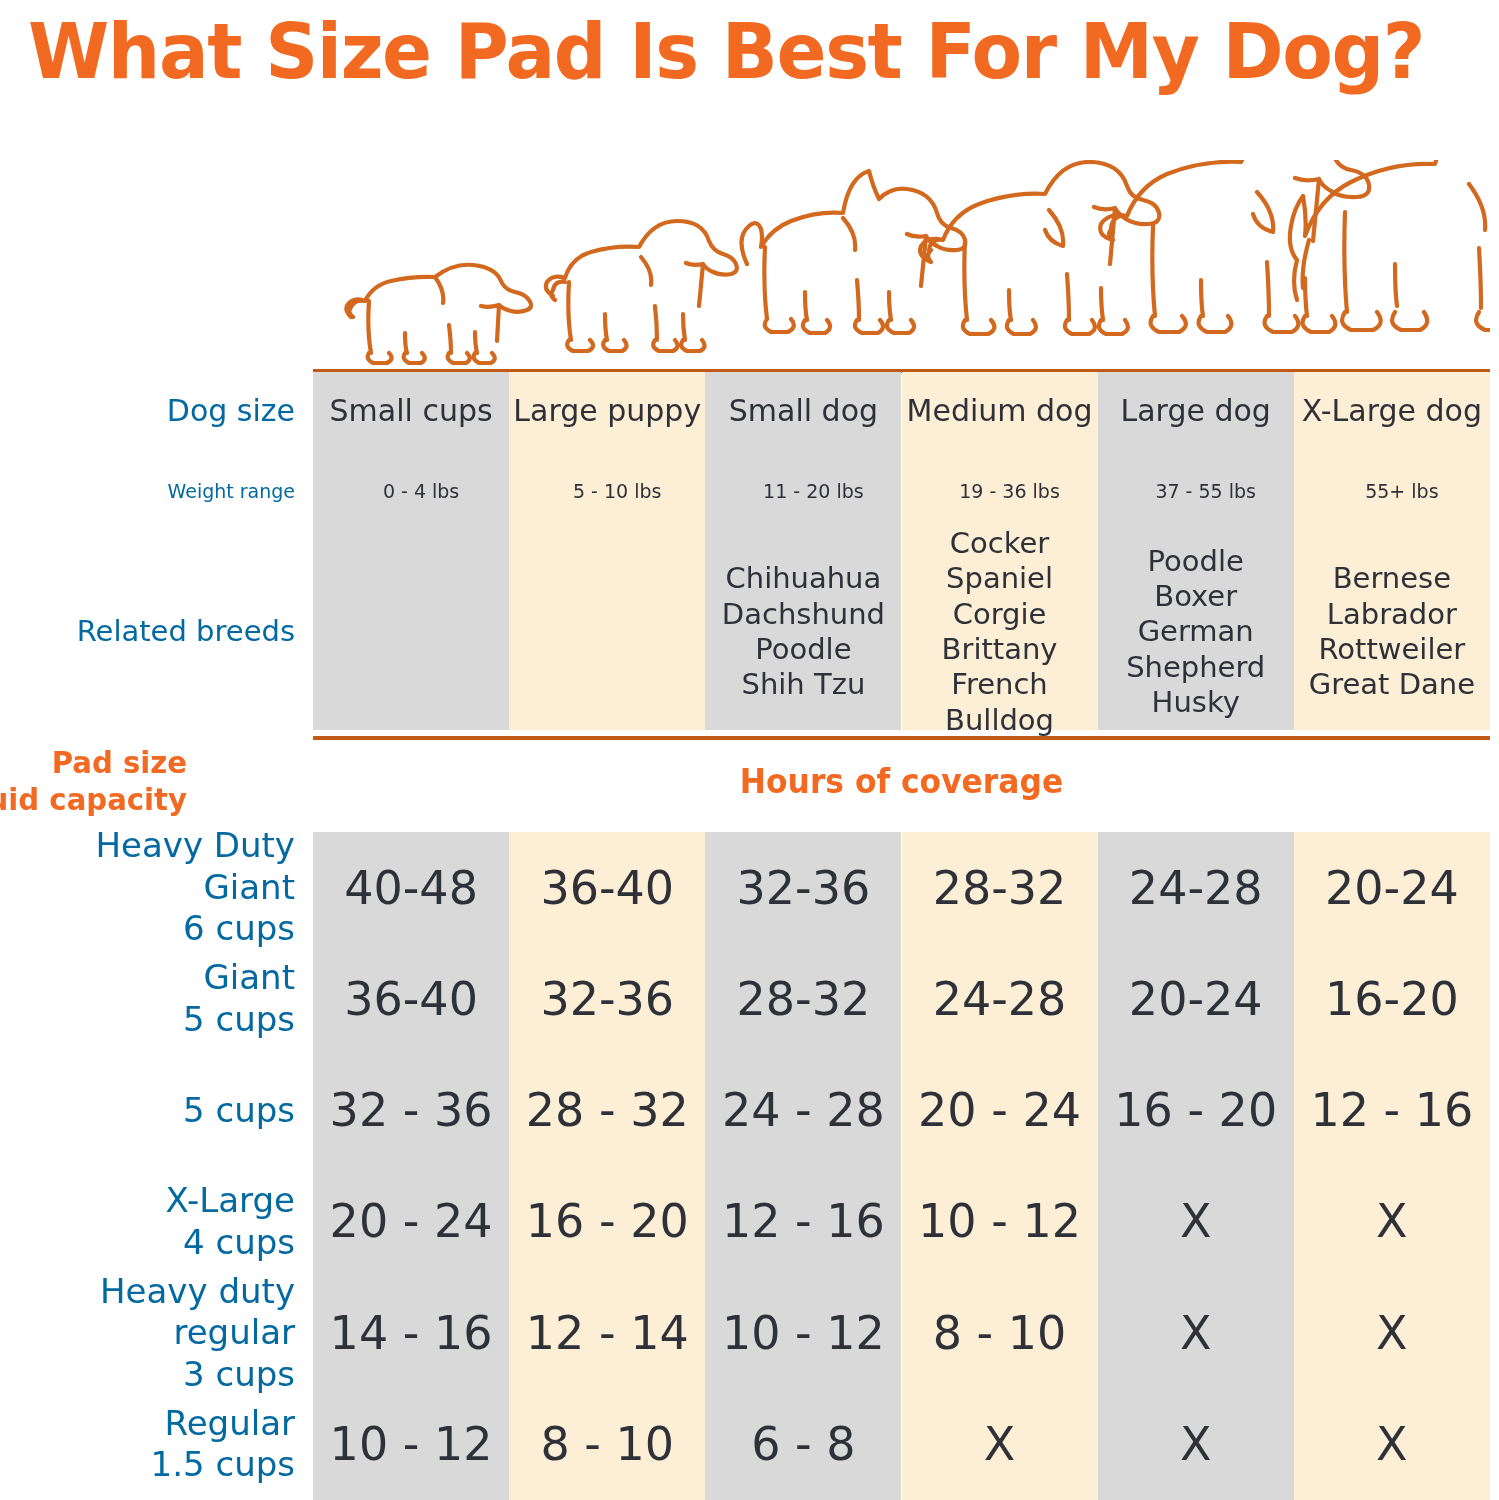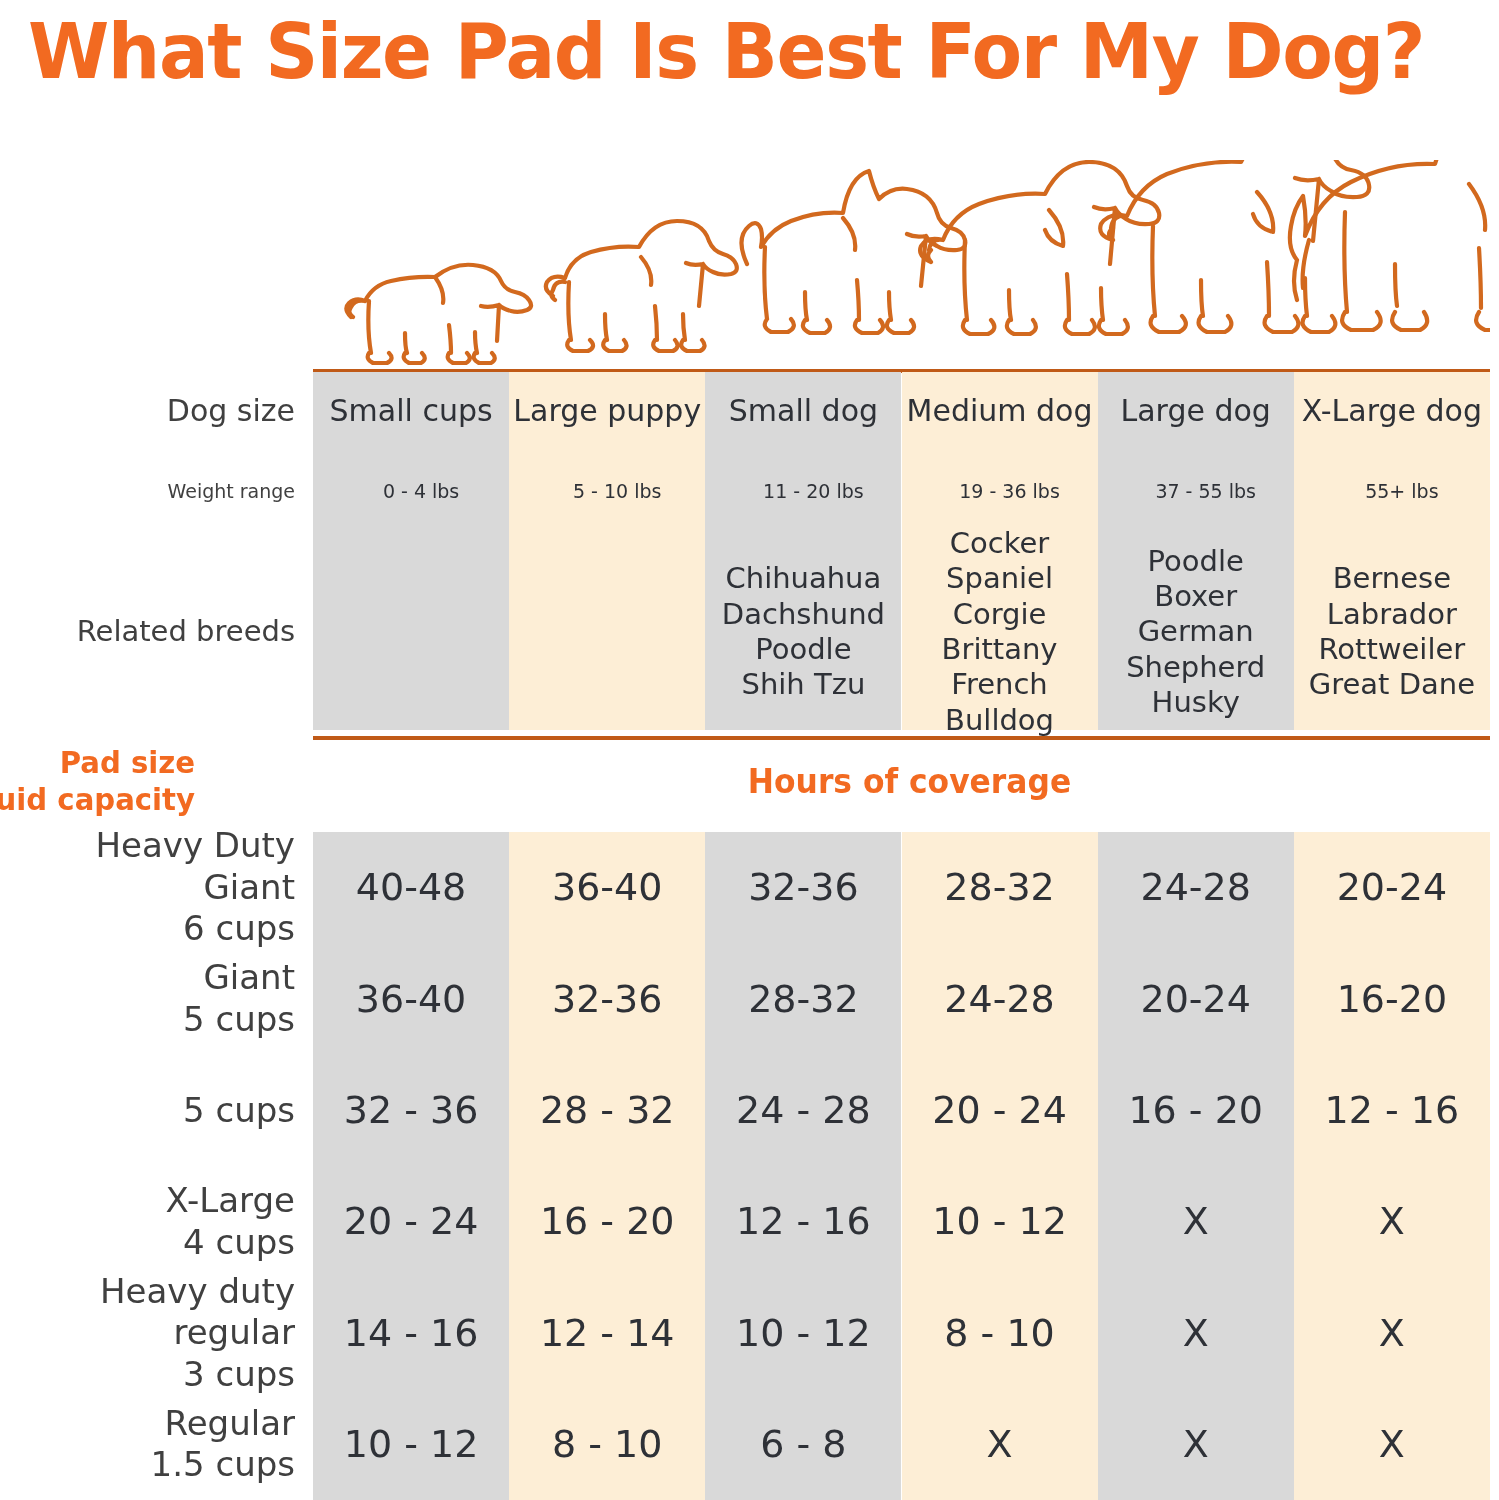--- a/index.html
+++ b/index.html
@@ -94,21 +94,21 @@
     position: absolute;
     left: 0;
     width: 1499px;
     display: grid;
     grid-template-columns: 313px repeat(6, 196.17px);
   }
 
   .rowlabel {
     text-align: right;
     padding-right: 18px;
-    color: #404040;
+    color: #0369a1;
     font-size: 30px;
     line-height: 1.22;
     display: flex;
     flex-direction: column;
     justify-content: center;
     align-items: flex-end;
   }
 
   .cell {
     text-align: center;
@@ -125,21 +125,21 @@
 
   .row-dogsize   > * { height: 78px; font-size: 30px; }
   .row-weight    > * { height: 84px; font-size: 19px; margin-left: 20px; }
   .row-breeds    > * { height: 196px; font-size: 29px; }
 
   .breeds-lines span { display: block; }
 
   
   #sectionHeader {
     position: absolute;
-    left: 8px;
+    left: 0;
     top: 742px;
     width: 1381px;
     height: 90px;
   }
   #padSizeLabel {
     position: absolute;
     right: 1194px;
     top: 2px;
     width: 420px;
     text-align: right;
@@ -158,21 +158,21 @@
     text-align: center;
     color: #F26A21;
     font-weight: bold;
     font-size: 33px;
     transform: scaleX(0.95);
   }
 
   
   #gridData { top: 832px; }
   .row-data > .rowlabel { font-size: 34px; }
-  .row-data > .cell { font-size: 38px; }
+  .row-data > .cell { font-size: 46px; }
   .row-data > * { height: 111.3px; }
 
   .sub { display: block; }
 </style>
 </head>
 <body>
 
 <div id="page">
 
   <div id="title">What Size Pad Is Best For My Dog?</div>

